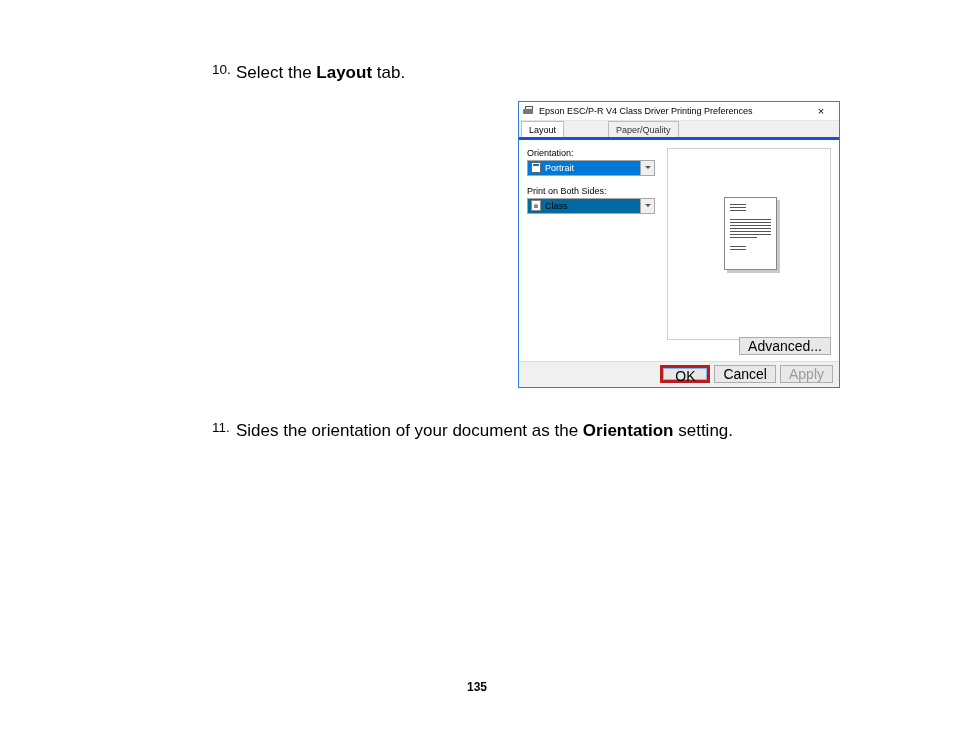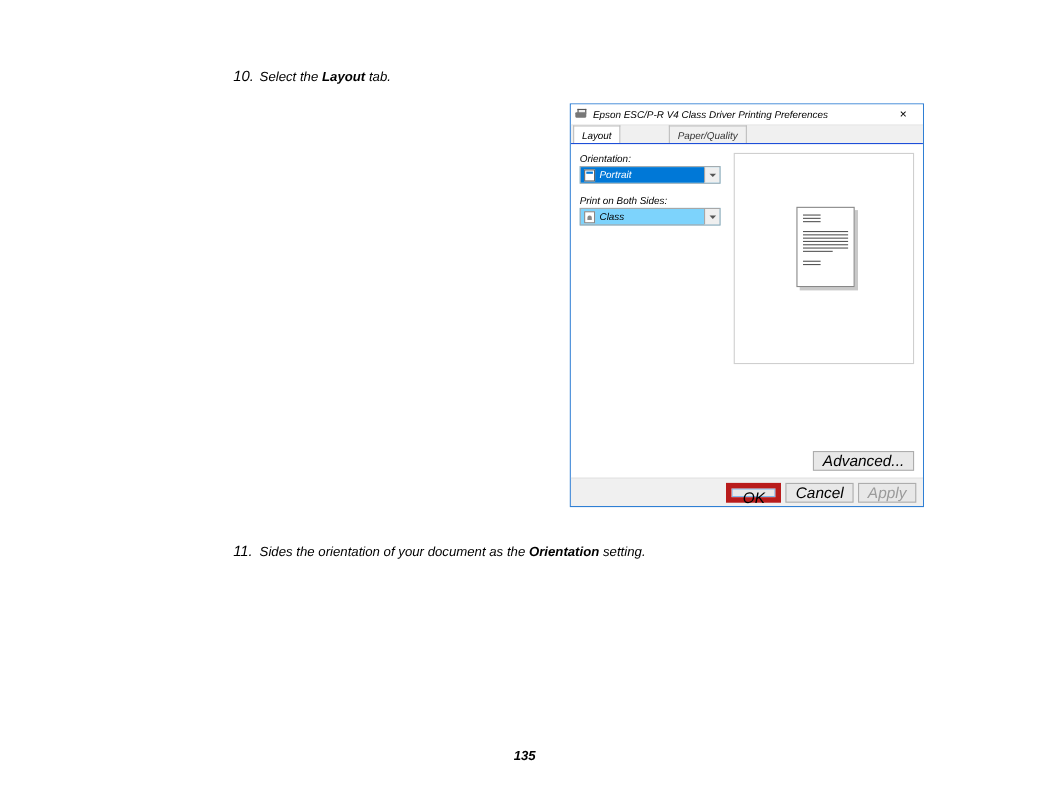--- a/index.html
+++ b/index.html
@@ -11,40 +11,39 @@
     font-family: Arial, Helvetica, sans-serif;
     font-size: 13px;
     color: #000;
     position: relative;
   }
   .page {
     position: relative;
     width: 954px;
     height: 738px;
     padding: 62px 0 0 0;
-    font-style: italic;
   }
   ol.instructions {
     list-style: none;
     margin: 0;
     padding: 0;
   }
   .step {
     position: relative;
     margin: 0 0 20px 0;
     padding-left: 236px;
   }
   .step-num {
     position: absolute;
     left: 212px;
     top: 0;
     font-size: 13.5px;
   }
   .step-text {
-    font-size: 12px;
+    font-size: 17px;
     line-height: 1.35;
   }
   .step-text b { font-weight: 700; }
 
   
   .dialog-wrap {
     margin: 16px 0 32px 238px;
     width: 322px;
     padding-left: 44px;
   }
@@ -116,41 +115,41 @@
     position: relative;
   }
   .tab.active {
     background: #fff;
     border-color: #bdbdbd;
     z-index: 2;
   }
   .tab.inactive { color: #333; margin-left: 44px; }
 
   .tab-body {
-    border-top: 1px solid #1d4ed8;
+    border-top: 3px solid #1d4ed8;
     background: #fff;
     padding: 8px 8px 6px 8px;
     position: relative;
-    height: 304px;
+    height: 224px;
   }
   .left-col {
     width: 128px;
     float: left;
   }
   .field-label {
     font-size: 9px;
     margin-bottom: 2px;
   }
   .combo {
     display: flex;
     width: 128px;
     height: 16px;
     border: 1px solid #a7a7a7;
     margin-bottom: 10px;
-    background: #7dd3fc;
+    background: #0369a1;
   }
   .combo-content {
     flex: 1;
     display: flex;
     align-items: center;
     padding-left: 3px;
     font-size: 9px;
     overflow: hidden;
   }
   .combo.selected .combo-content {
@@ -230,21 +229,21 @@
     padding: 0 8px;
     border: 1px solid #adadad;
     background: #e8e8e8;
     font-size: 14px;
     line-height: 16px;
     text-align: center;
     color: #000;
     margin-left: 4px;
   }
   .btn.primary {
-    border: 5px solid #b91c1c;
+    border: 3px solid #b91c1c;
     box-shadow: 0 0 0 1px #7fb7ec inset;
     background: #e8e8e8;
   }
   .btn.disabled { color: #9b9b9b; }
 
   .button-row {
     background: #f0f0f0;
     border-top: 1px solid #ddd;
     height: 26px;
     display: flex;

